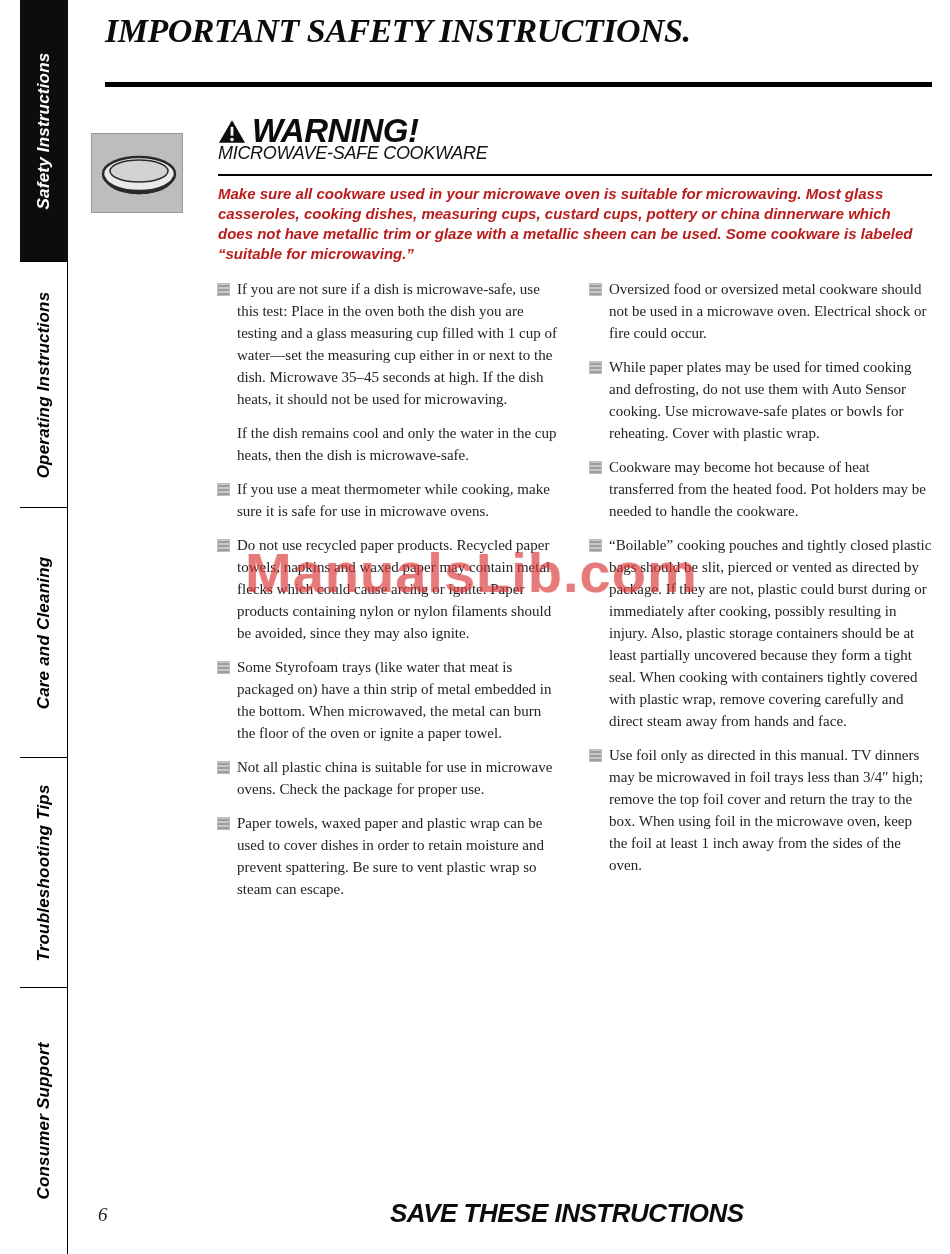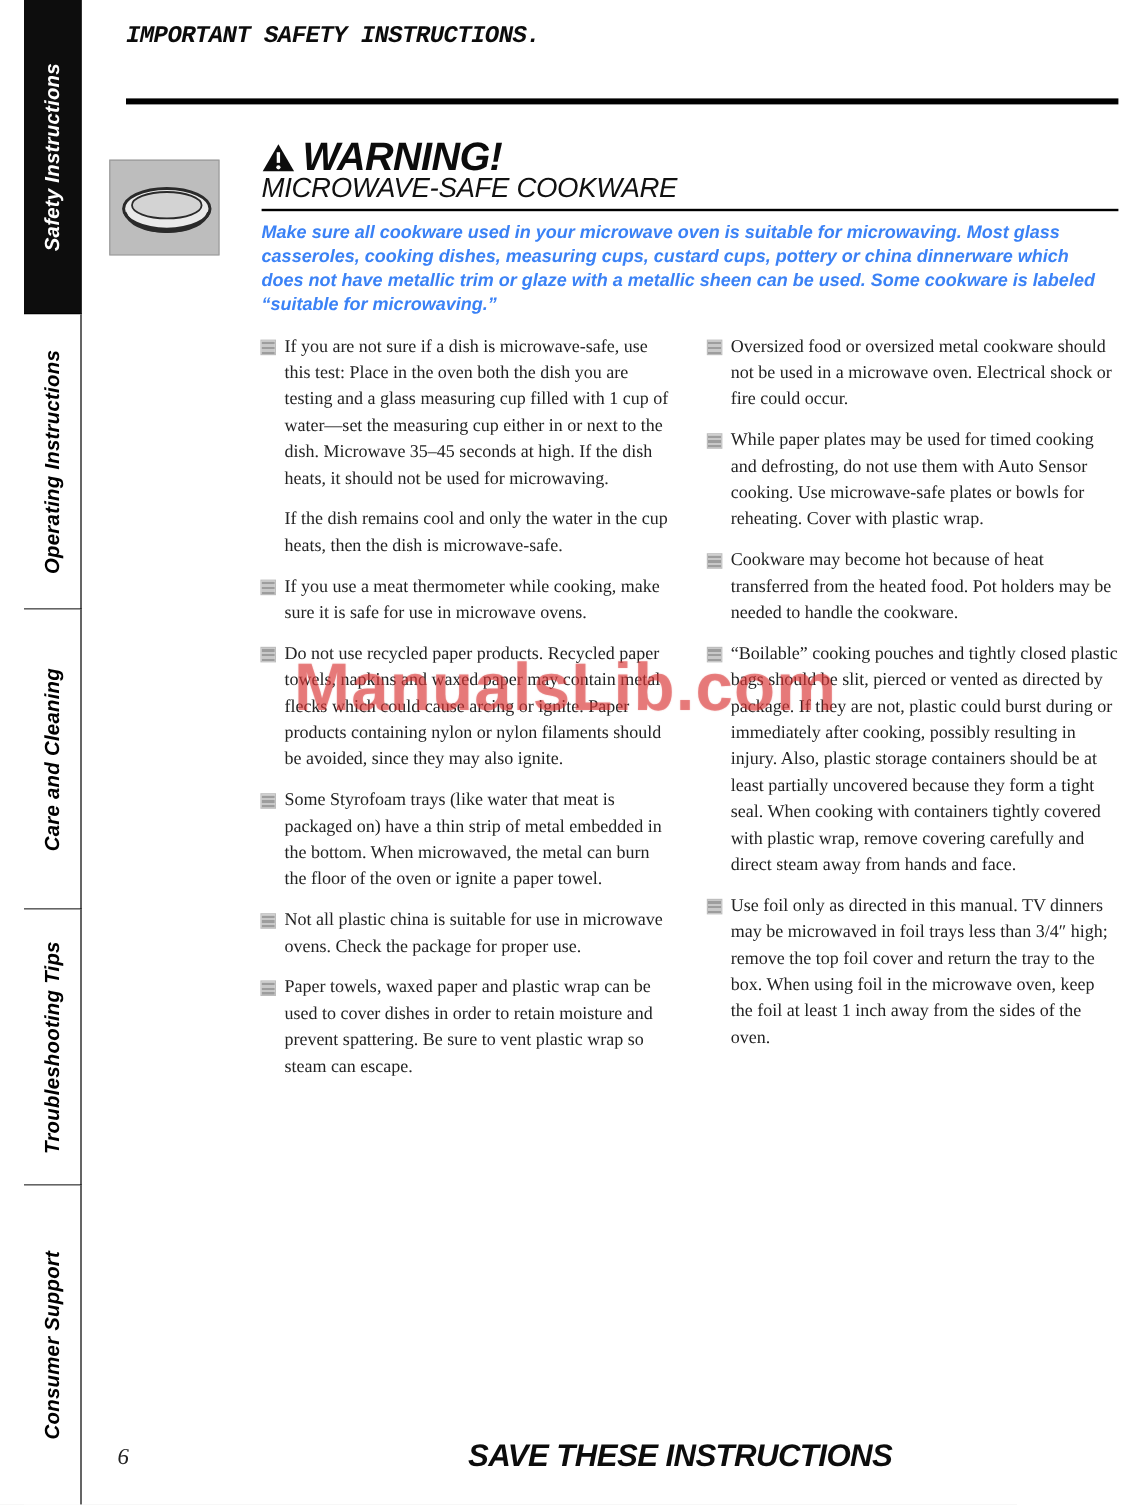--- a/index.html
+++ b/index.html
@@ -56,24 +56,24 @@
   
   .content {
     position: absolute;
     left: 105px;
     top: 0;
     width: 827px;
     height: 1254px;
   }
   .hdr { position: absolute; top: 14px; left: 0; }
   .hdr .hline {
-    font-family: Liberation Mono, monospace;
-    font-style: italic;
-    font-weight: bold;
-    font-size: 20px;
+    font-family: Liberation Serif, serif;
+    font-style: italic;
+    font-weight: bold;
+    font-size: 34px;
     line-height: 33px;
     letter-spacing: -0.5px;
     color: #0c0c0c;
   }
   .thick-rule {
     position: absolute;
     top: 82px; left: 0;
     width: 827px; height: 5px;
     background: #000;
   }
@@ -97,41 +97,41 @@
     letter-spacing: -0.5px;
     color: #0c0c0c;
     margin-top: 12px;
   }
   .warn-sub {
     position: absolute;
     top: 143px; left: 113px;
     font-family: "Liberation Sans", sans-serif;
     font-style: italic;
     font-weight: 400;
-    font-size: 23px;
+    font-size: 18px;
     letter-spacing: -0.3px;
     color: #111;
     text-align: center;
   }
   .thin-rule {
     position: absolute;
     top: 174px; left: 113px;
     width: 714px; height: 2px;
     background: #000;
   }
   .intro {
     position: absolute;
     top: 184px; left: 113px;
     width: 700px;
     font-family: "Liberation Sans", sans-serif;
     font-style: italic;
     font-weight: bold;
     font-size: 15px;
     line-height: 20px;
-    color: #3b82f6;
+    color: #b91c1c;
   }
 
   
   .cols {
     position: absolute;
     top: 278px; left: 113px;
     width: 714px;
     display: flex;
     gap: 30px;
   }

